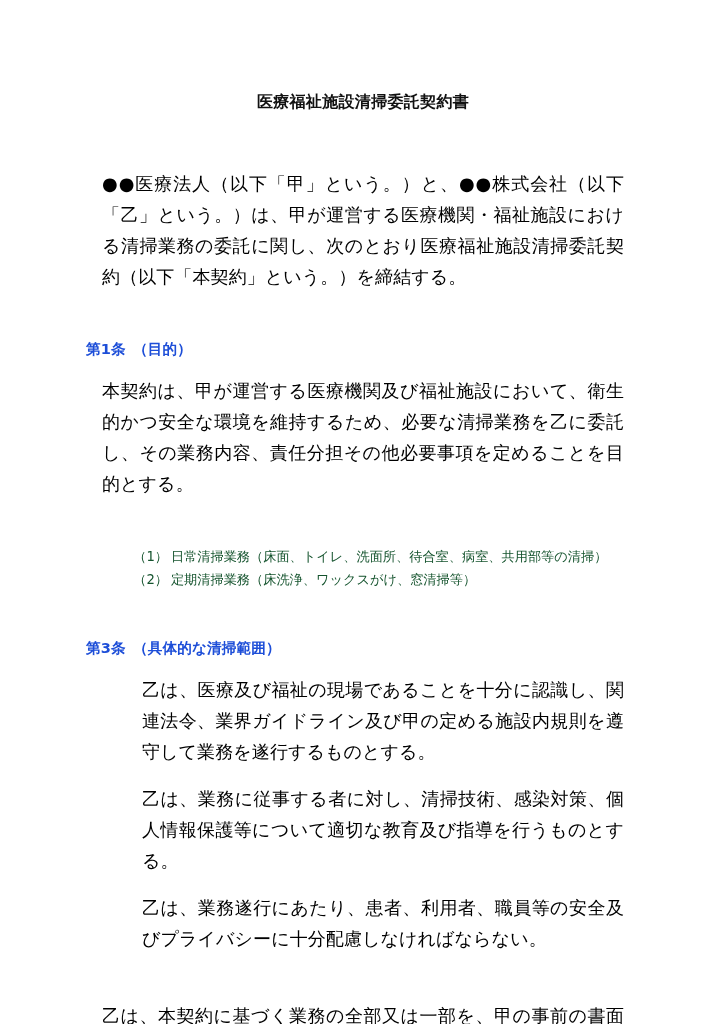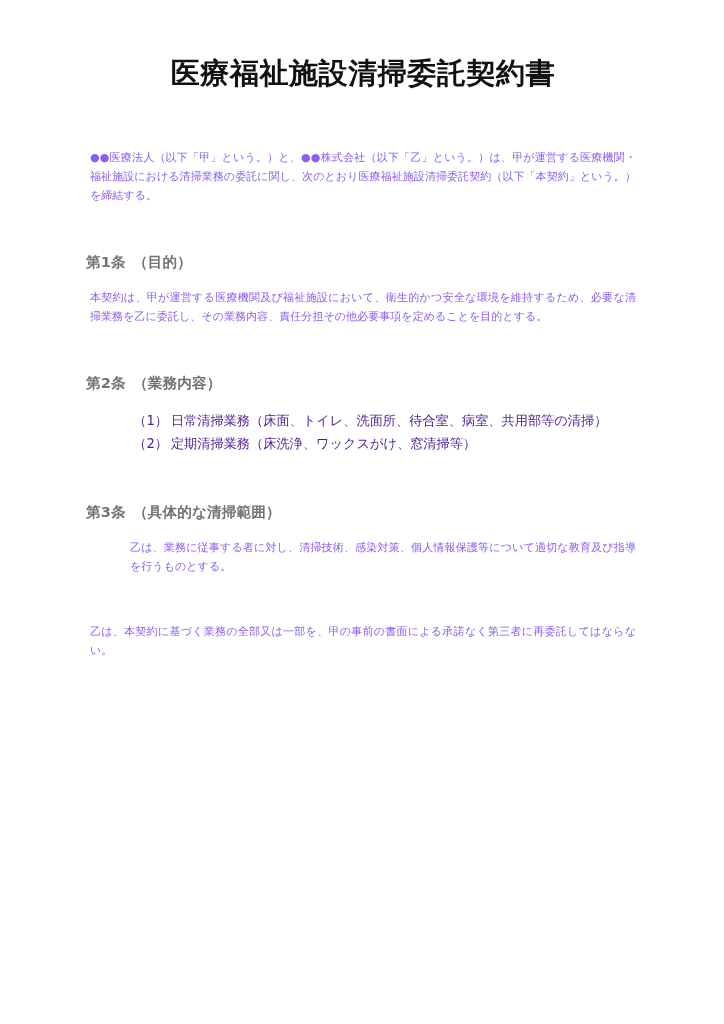--- a/index.html
+++ b/index.html
@@ -31,51 +31,51 @@
   .doc-body {
     position: absolute;
     left: 86px;
     top: 0;
     width: 554px;
   }
 
   
   .doc-title {
     text-align: center;
-    font-size: 29px;
+    font-size: 16px;
     font-weight: bold;
     letter-spacing: 0.02em;
     line-height: 1.2;
     margin: 0;
-    padding-top: 56px;
+    padding-top: 92px;
     color: #111111;
   }
 
   
   .para {
-    font-size: 11px;
+    font-size: 18px;
     line-height: 1.72;
     letter-spacing: 0.005em;
     text-align: justify;
     text-justify: inter-character;
-    margin: 4px;
-    color: #8b5cf6;
+    margin: 16px;
+    color: #000000;
   }
 
   .preamble {
     margin-top: 58px;
   }
 
   
   .art-head {
     font-size: 14.6px;
     font-weight: bold;
     line-height: 1.4;
     margin: 0;
-    color: #737373;
+    color: #1d4ed8;
     letter-spacing: 0.01em;
   }
 
   .art-head .art-no { }
   .art-head .art-gap {
     display: inline-block;
     width: 0.5em;
   }
 
   
@@ -96,21 +96,21 @@
   .num-list {
     list-style: none;
     margin: 0;
     padding: 0;
   }
   .num-list li {
     font-size: 13.2px;
     line-height: 1.72;
     margin: 0;
     padding-left: 0;
-    color: #4c1d95;
+    color: #14532d;
     text-indent: 0.55em;
   }
   .num-list li .num {
     letter-spacing: 0;
   }
   .num-list li .li-text {
     margin-left: 0.22em;
   }
 
   .tight { margin-top: 0; }
@@ -128,37 +128,36 @@
     <section class="article">
       <h2 class="art-head">
         <span class="art-no">第1条</span><span class="art-gap"></span><span class="art-title">（目的）</span>
       </h2>
       <div class="art-body">
         <p class="para">本契約は、甲が運営する医療機関及び福祉施設において、衛生的かつ安全な環境を維持するため、必要な清掃業務を乙に委託し、その業務内容、責任分担その他必要事項を定めることを目的とする。</p>
       </div>
     </section>
 
     <section class="article">
-      <h2 class="art-head">
-        <span class="art-no">第2条</span><span class="art-gap"></span><span class="art-title">（業務内容）</span>
-      </h2>
       <div class="art-body indent-block">
         <ul class="num-list">
           <li><span class="num">（1）</span><span class="li-text">日常清掃業務（床面、トイレ、洗面所、待合室、病室、共用部等の清掃）</span></li>
           <li><span class="num">（2）</span><span class="li-text">定期清掃業務（床洗浄、ワックスがけ、窓清掃等）</span></li>
         </ul>
       </div>
     </section>
 
     <section class="article">
       <h2 class="art-head">
         <span class="art-no">第3条</span><span class="art-gap"></span><span class="art-title">（具体的な清掃範囲）</span>
       </h2>
       <div class="art-body indent-block">
+        <p class="para">乙は、医療及び福祉の現場であることを十分に認識し、関連法令、業界ガイドライン及び甲の定める施設内規則を遵守して業務を遂行するものとする。</p>
         <p class="para">乙は、業務に従事する者に対し、清掃技術、感染対策、個人情報保護等について適切な教育及び指導を行うものとする。</p>
+        <p class="para">乙は、業務遂行にあたり、患者、利用者、職員等の安全及びプライバシーに十分配慮しなければならない。</p>
       </div>
     </section>
 
     <section class="article">
       <div class="art-body">
         <p class="para">乙は、本契約に基づく業務の全部又は一部を、甲の事前の書面による承諾なく第三者に再委託してはならない。</p>
       </div>
     </section>
 
   </div>

